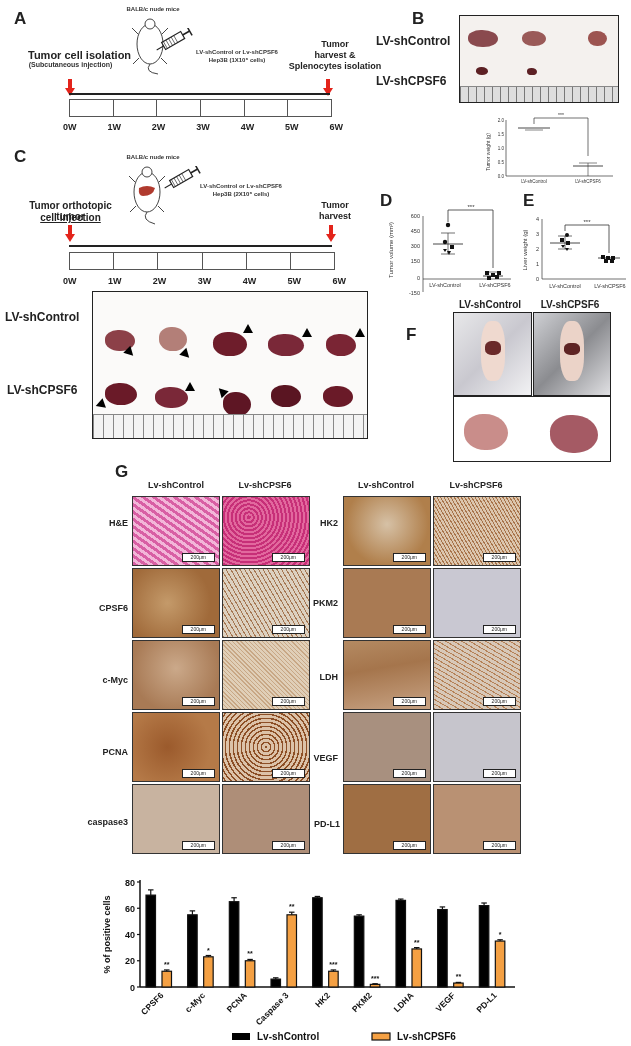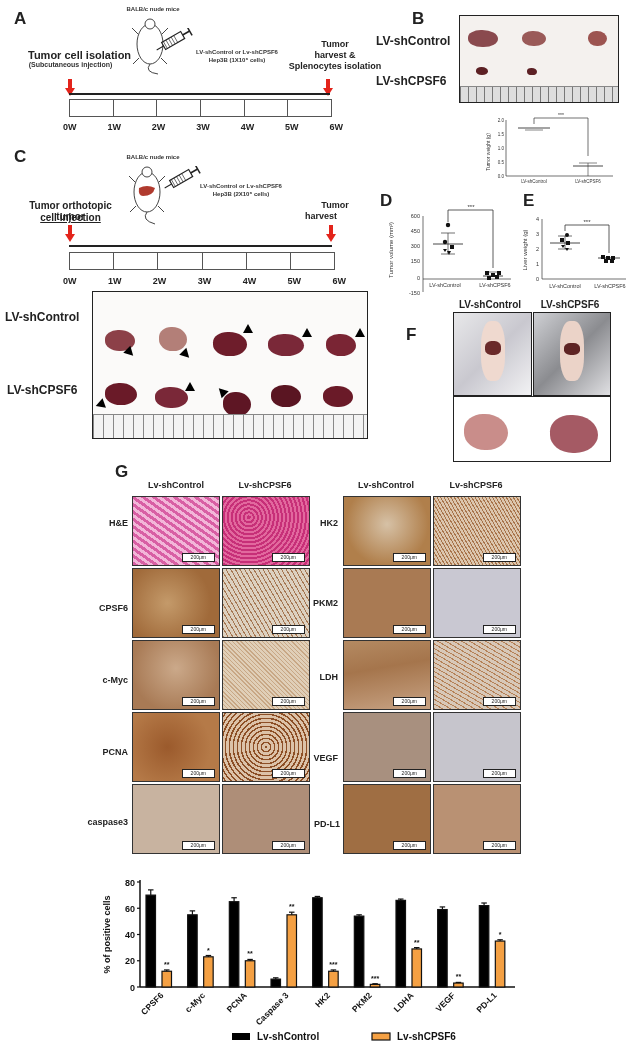--- a/index.html
+++ b/index.html
@@ -129,21 +129,21 @@
     <line x1="2" y1="12" x2="10" y2="12" stroke="#222" stroke-width="1"></line>
     <line x1="32" y1="12" x2="40" y2="12" stroke="#222" stroke-width="1.5"></line>
     <line x1="40" y1="7" x2="40" y2="17" stroke="#222" stroke-width="1.5"></line>
   </g>
 </svg>
 <div class="abs small" style="left:186px;top:183px;width:110px;">LV-shControl or Lv-shCPSF6</div>
 <div class="abs small" style="left:186px;top:191px;width:110px;">Hep3B (2X10⁶ cells)</div>
 <div class="abs lbl" style="left:18px;top:200px;width:105px;font-size:10px;text-align:center;">Tumor orthotopic tumor</div>
 <div class="abs lbl" style="left:18px;top:212px;width:105px;font-size:10px;text-align:center;text-decoration:underline;">cell injection</div>
 <div class="abs lbl" style="left:305px;top:200px;width:60px;font-size:9px;text-align:center;">Tumor</div>
-<div class="abs lbl" style="left:305px;top:211px;width:60px;font-size:9px;text-align:left;">harvest</div>
+<div class="abs lbl" style="left:305px;top:211px;width:60px;font-size:9px;text-align:center;">harvest</div>
 <svg class="arrow" style="left:65px;top:225px;" viewBox="0 0 10 17">
     <rect x="3" y="0" width="4" height="10" fill="#e3241b"></rect>
     <polygon points="0,9 10,9 5,17" fill="#e3241b"></polygon>
   </svg>
 <svg class="arrow" style="left:326px;top:225px;" viewBox="0 0 10 17">
     <rect x="3" y="0" width="4" height="10" fill="#e3241b"></rect>
     <polygon points="0,9 10,9 5,17" fill="#e3241b"></polygon>
   </svg>
 <div class="timeline-bar" style="left:69px;top:245px;width:263px;"></div>
 <div class="timeline-box" style="left:69px;top:252px;width:266px;height:18px;">

